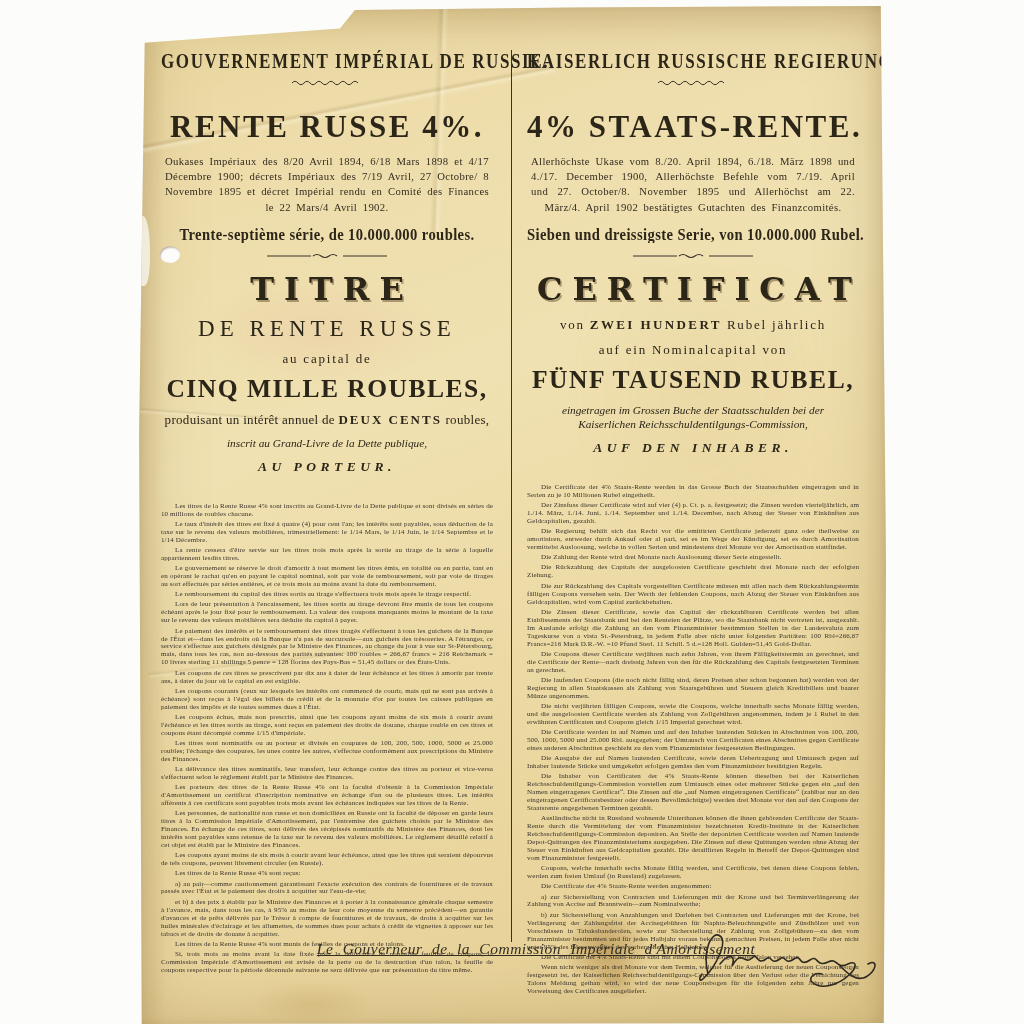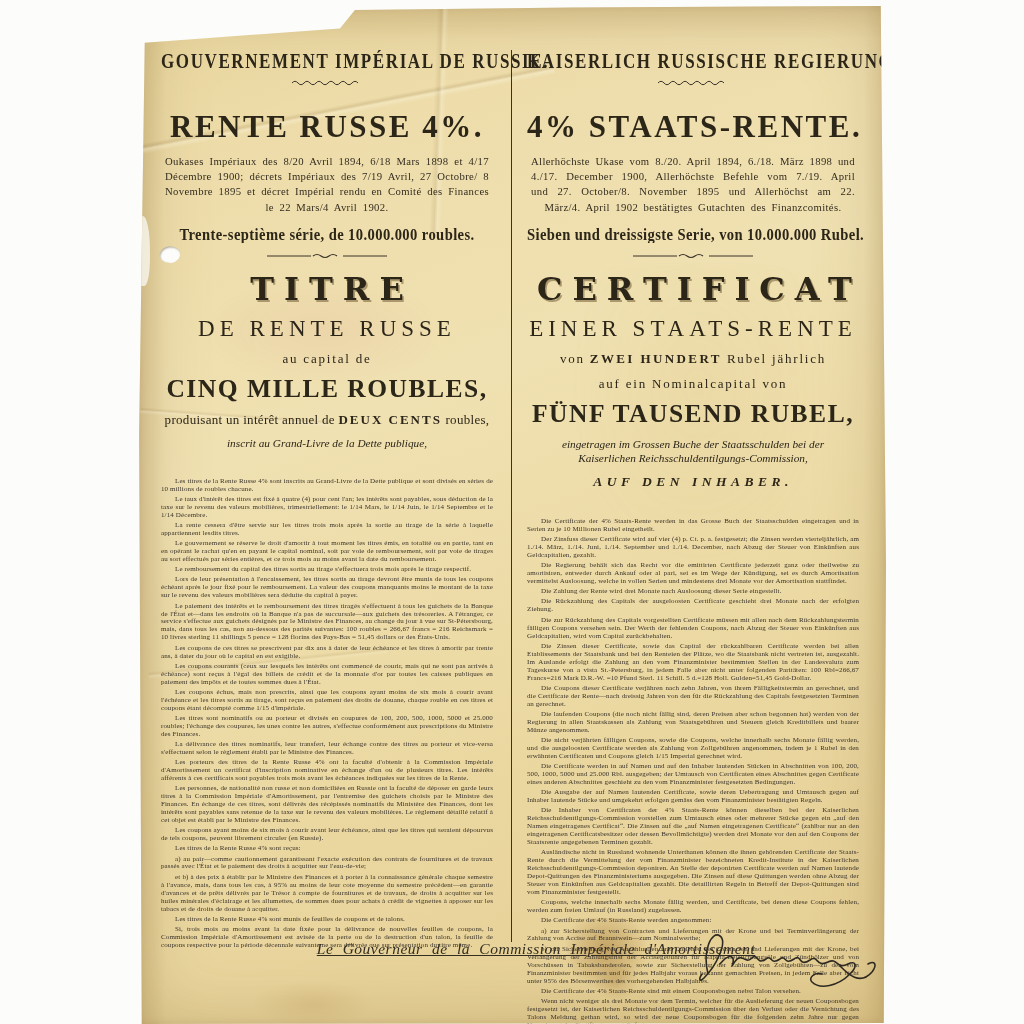--- a/index.html
+++ b/index.html
@@ -140,20 +140,21 @@
       <svg class="orn2" width="120" height="8" viewBox="0 0 120 8">
         <path d="M0,4 L44,4 M76,4 L120,4" stroke="#3a332a" stroke-width="1"></path>
         <path d="M46,4 q4,-3 8,0 t8,0 t8,0" fill="none" stroke="#3a332a" stroke-width="1.1"></path>
       </svg>
       <div class="cert-heading">TITRE</div>
       <div class="cert-line2">DE RENTE RUSSE</div>
       <div class="cert-small">au capital de</div>
       <div class="cert-amount">CINQ MILLE ROUBLES,</div>
       <div class="cert-interest"><span>produisant un intérêt annuel de </span><b>DEUX CENTS</b><span> roubles,</span></div>
       <div class="cert-register">inscrit au Grand-Livre de la Dette publique,</div>
+      <div class="cert-bearer">AU PORTEUR.</div>
       <div class="body-text">
         <p>Les titres de la Rente Russe 4% sont inscrits au Grand-Livre de la Dette publique et sont divisés en séries de 10 millions de roubles chacune.</p>
         <p>Le taux d'intérêt des titres est fixé à quatre (4) pour cent l'an; les intérêts sont payables, sous déduction de la taxe sur le revenu des valeurs mobilières, trimestriellement: le 1/14 Mars, le 1/14 Juin, le 1/14 Septembre et le 1/14 Décembre.</p>
         <p>La rente cessera d'être servie sur les titres trois mois après la sortie au tirage de la série à laquelle appartiennent lesdits titres.</p>
         <p>Le gouvernement se réserve le droit d'amortir à tout moment les titres émis, en totalité ou en partie, tant en en opérant le rachat qu'en en payant le capital nominal, soit par voie de remboursement, soit par voie de tirages au sort effectués par séries entières, et ce trois mois au moins avant la date du remboursement.</p>
         <p>Le remboursement du capital des titres sortis au tirage s'effectuera trois mois après le tirage respectif.</p>
         <p>Lors de leur présentation à l'encaissement, les titres sortis au tirage devront être munis de tous les coupons échéant après le jour fixé pour le remboursement. La valeur des coupons manquants moins le montant de la taxe sur le revenu des valeurs mobilières sera déduite du capital à payer.</p>
         <p>Le paiement des intérêts et le remboursement des titres tiragés s'effectuent à tous les guichets de la Banque de l'État et—dans les endroits où la Banque n'a pas de succursale—aux guichets des trésoreries. A l'étranger, ce service s'effectue aux guichets désignés par le Ministre des Finances, au change du jour à vue sur St-Pétersbourg, mais, dans tous les cas, non au-dessous des parités suivantes: 100 roubles = 266,67 francs = 216 Reichsmark = 10 livres sterling 11 shillings 5 pence = 128 florins des Pays-Bas = 51,45 dollars or des États-Unis.</p>
         <p>Les coupons de ces titres se prescrivent par dix ans à dater de leur échéance et les titres à amortir par trente ans, à dater du jour où le capital en est exigible.</p>
         <p>Les coupons courants (ceux sur lesquels les intérêts ont commencé de courir, mais qui ne sont pas arrivés à échéance) sont reçus à l'égal des billets de crédit et de la monnaie d'or par toutes les caisses publiques en paiement des impôts et de toutes sommes dues à l'État.</p>
@@ -177,21 +178,20 @@
         <path d="M1,4 q3,-3.4 6,0 t6,0 t6,0 t6,0 t6,0 t6,0 t6,0 t6,0 t6,0 t6,0 t6,0" fill="none" stroke="#3a332a" stroke-width="1"></path>
       </svg>
       <div class="main-title">4% STAATS-RENTE.</div>
       <div class="decrees">Allerhöchste Ukase vom 8./20. April 1894, 6./18. März 1898 und 4./17. December 1900, Allerhöchste Befehle vom 7./19. April und 27. October/8. November 1895 und Allerhöchst am 22. März/4. April 1902 bestätigtes Gutachten des Finanzcomités.</div>
       <div class="series">Sieben und dreissigste Serie, von 10.000.000 Rubel.</div>
       <svg class="orn2" width="120" height="8" viewBox="0 0 120 8">
         <path d="M0,4 L44,4 M76,4 L120,4" stroke="#3a332a" stroke-width="1"></path>
         <path d="M46,4 q4,-3 8,0 t8,0 t8,0" fill="none" stroke="#3a332a" stroke-width="1.1"></path>
       </svg>
       <div class="cert-heading">CERTIFICAT</div>
-      <div class="cert-line2">EINER STAATS-RENTE</div>
       <div class="cert-small"><span>von </span><b>ZWEI HUNDERT</b><span> Rubel jährlich</span></div>
       <div class="cert-small">auf ein Nominalcapital von</div>
       <div class="cert-amount">FÜNF TAUSEND RUBEL,</div>
       <div class="cert-register">eingetragen im Grossen Buche der Staatsschulden bei der Kaiserlichen Reichsschuldentilgungs-Commission,</div>
       <div class="cert-bearer">AUF DEN INHABER.</div>
       <div class="body-text">
         <p>Die Certificate der 4% Staats-Rente werden in das Grosse Buch der Staatsschulden eingetragen und in Serien zu je 10 Millionen Rubel eingetheilt.</p>
         <p>Der Zinsfuss dieser Certificate wird auf vier (4) p. Ct. p. a. festgesetzt; die Zinsen werden vierteljährlich, am 1./14. März, 1./14. Juni, 1./14. September und 1./14. December, nach Abzug der Steuer von Einkünften aus Geldcapitalien, gezahlt.</p>
         <p>Die Regierung behält sich das Recht vor die emittirten Certificate jederzeit ganz oder theilweise zu amortisiren, entweder durch Ankauf oder al pari, sei es im Wege der Kündigung, sei es durch Amortisation vermittelst Ausloosung, welche in vollen Serien und mindestens drei Monate vor der Amortisation stattfindet.</p>
         <p>Die Zahlung der Rente wird drei Monate nach Ausloosung dieser Serie eingestellt.</p>

